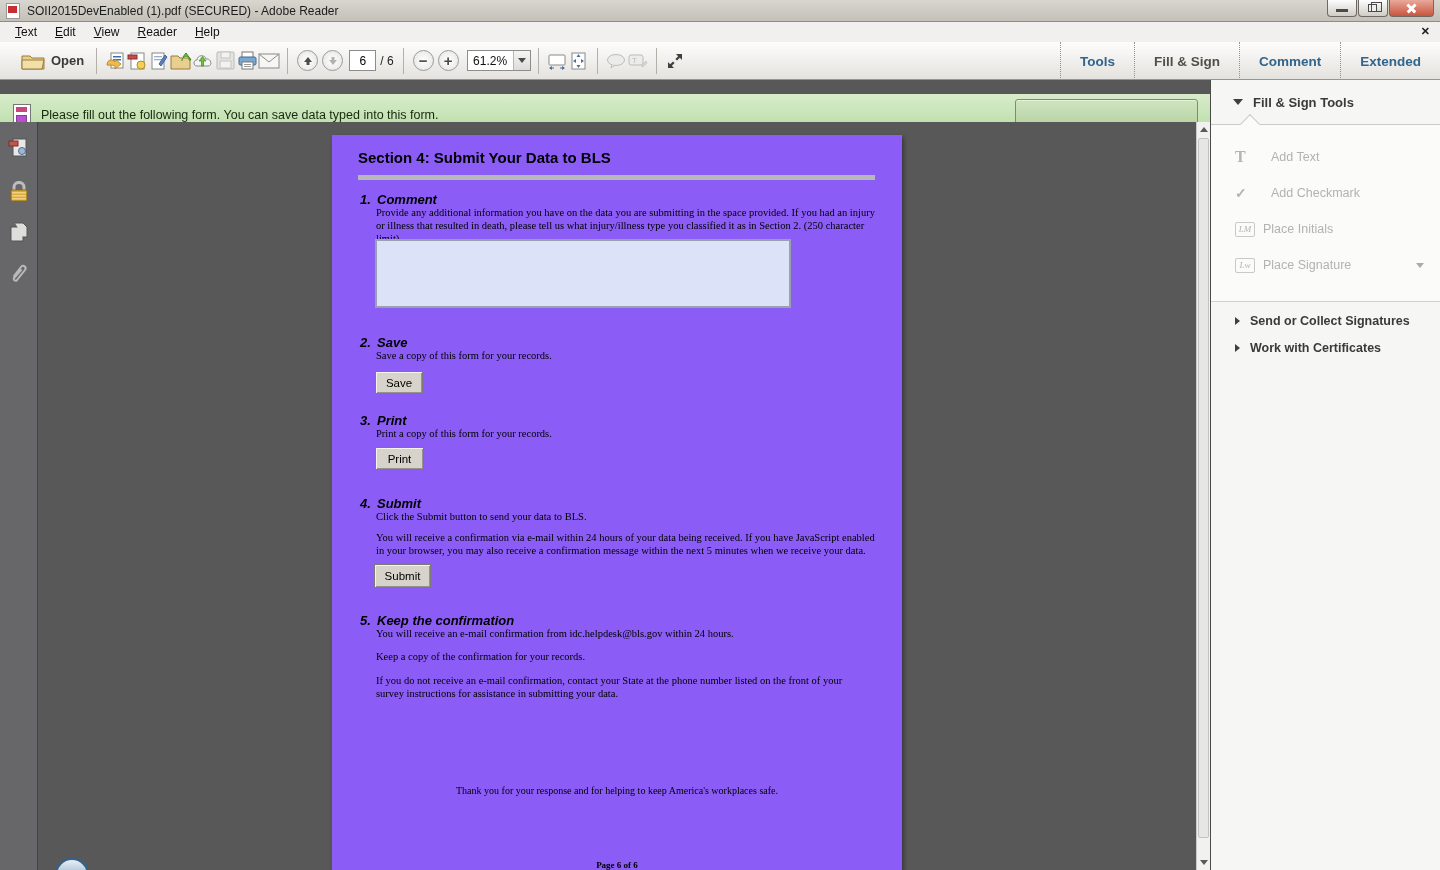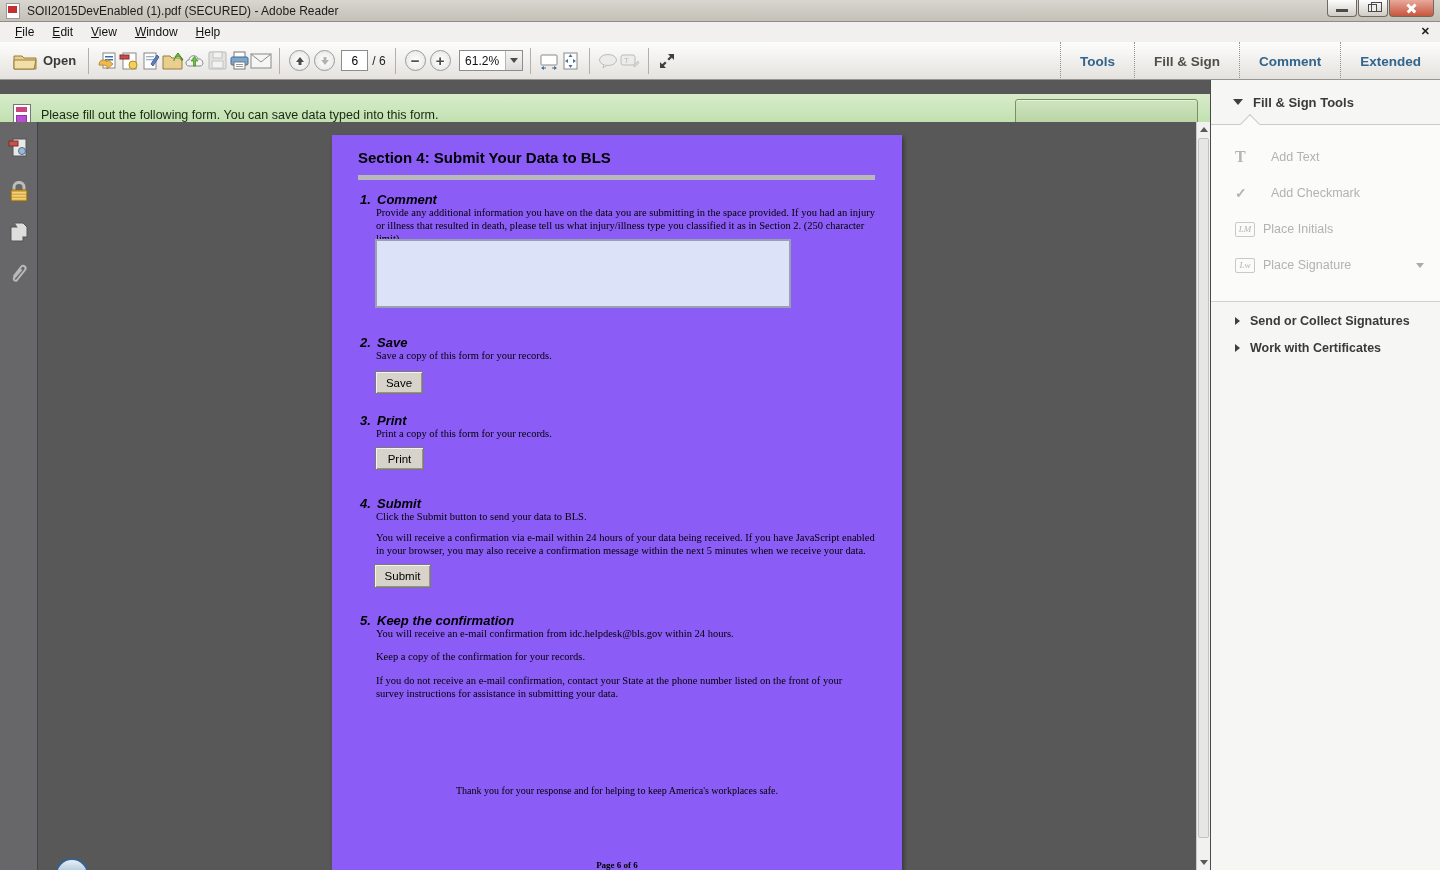--- a/index.html
+++ b/index.html
@@ -26,21 +26,21 @@
   
   .menubar { position:absolute; left:0; top:22px; width:1440px; height:20px; background:#f1f0ee;
     display:flex; align-items:center; padding-left:6px; }
   .menu-item { font-size:12px; color:#111; padding:2px 9px; }
   .menu-item::first-letter { text-decoration:underline; }
   .menubar-close { position:absolute; right:10px; top:3px; font-size:11px; font-weight:bold; color:#222; cursor:default; }
 
   
   .toolbar { position:absolute; left:0; top:42px; width:1440px; height:38px;
     background:linear-gradient(#fdfdfc,#e4e2de); border-bottom:1px solid #98958f;
-    display:flex; align-items:center; padding-left:8px; }
+    display:flex; align-items:center; padding-left:16px; }
   .tb-sep { width:1px; height:26px; background:#b3b0aa; margin:0 7px; }
   .tb-btn { height:28px; display:flex; align-items:center; padding:0 5px; border-radius:3px; }
   .open-label { font-size:13px; font-weight:bold; color:#3a3a37; margin-left:6px; }
   .tb-ico { width:22px; height:22px; display:flex; align-items:center; justify-content:center; }
   .circle-btn { width:21px; height:21px; border-radius:50%; border:1px solid #9a9a98;
     background:radial-gradient(#ffffff,#e3e3e1); display:flex; align-items:center; justify-content:center;
     font-size:10px; color:#4a4a4a; margin:0 2px; }
   .circle-btn.dim { color:#b5b5b3; }
   .circle-btn .pm { font-size:15px; font-weight:bold; line-height:1; }
   .page-box { width:27px; height:21px; background:#fff; border:1px solid #8d8d8b; font-size:12px;
@@ -134,24 +134,24 @@
         <div class="glyph-restore"></div>
       </div>
     <div class="win-btn-sm win-btn-close">
         <div class="glyph-x1"></div>
         <div class="glyph-x2"></div>
       </div>
   </div>
 </div>
 
 <div class="menubar">
-  <span class="menu-item">File</span>
+  <span class="menu-item">Text</span>
   <span class="menu-item">Edit</span>
   <span class="menu-item">View</span>
-  <span class="menu-item">Window</span>
+  <span class="menu-item">Reader</span>
   <span class="menu-item">Help</span>
   <span class="menubar-close">✕</span>
 </div>
 
 <div class="toolbar">
   <div class="tb-btn">
     <svg width="24" height="18" viewBox="0 0 24 18">
       <path d="M1 4 L9 4 L11 6 L23 6 L23 17 L1 17 Z" fill="#e8cf8e" stroke="#9a7d3a"></path>
       <path d="M1 8 L23 8 L21 17 L1 17 Z" fill="#f2dfa8" stroke="#9a7d3a"></path>
     </svg>

